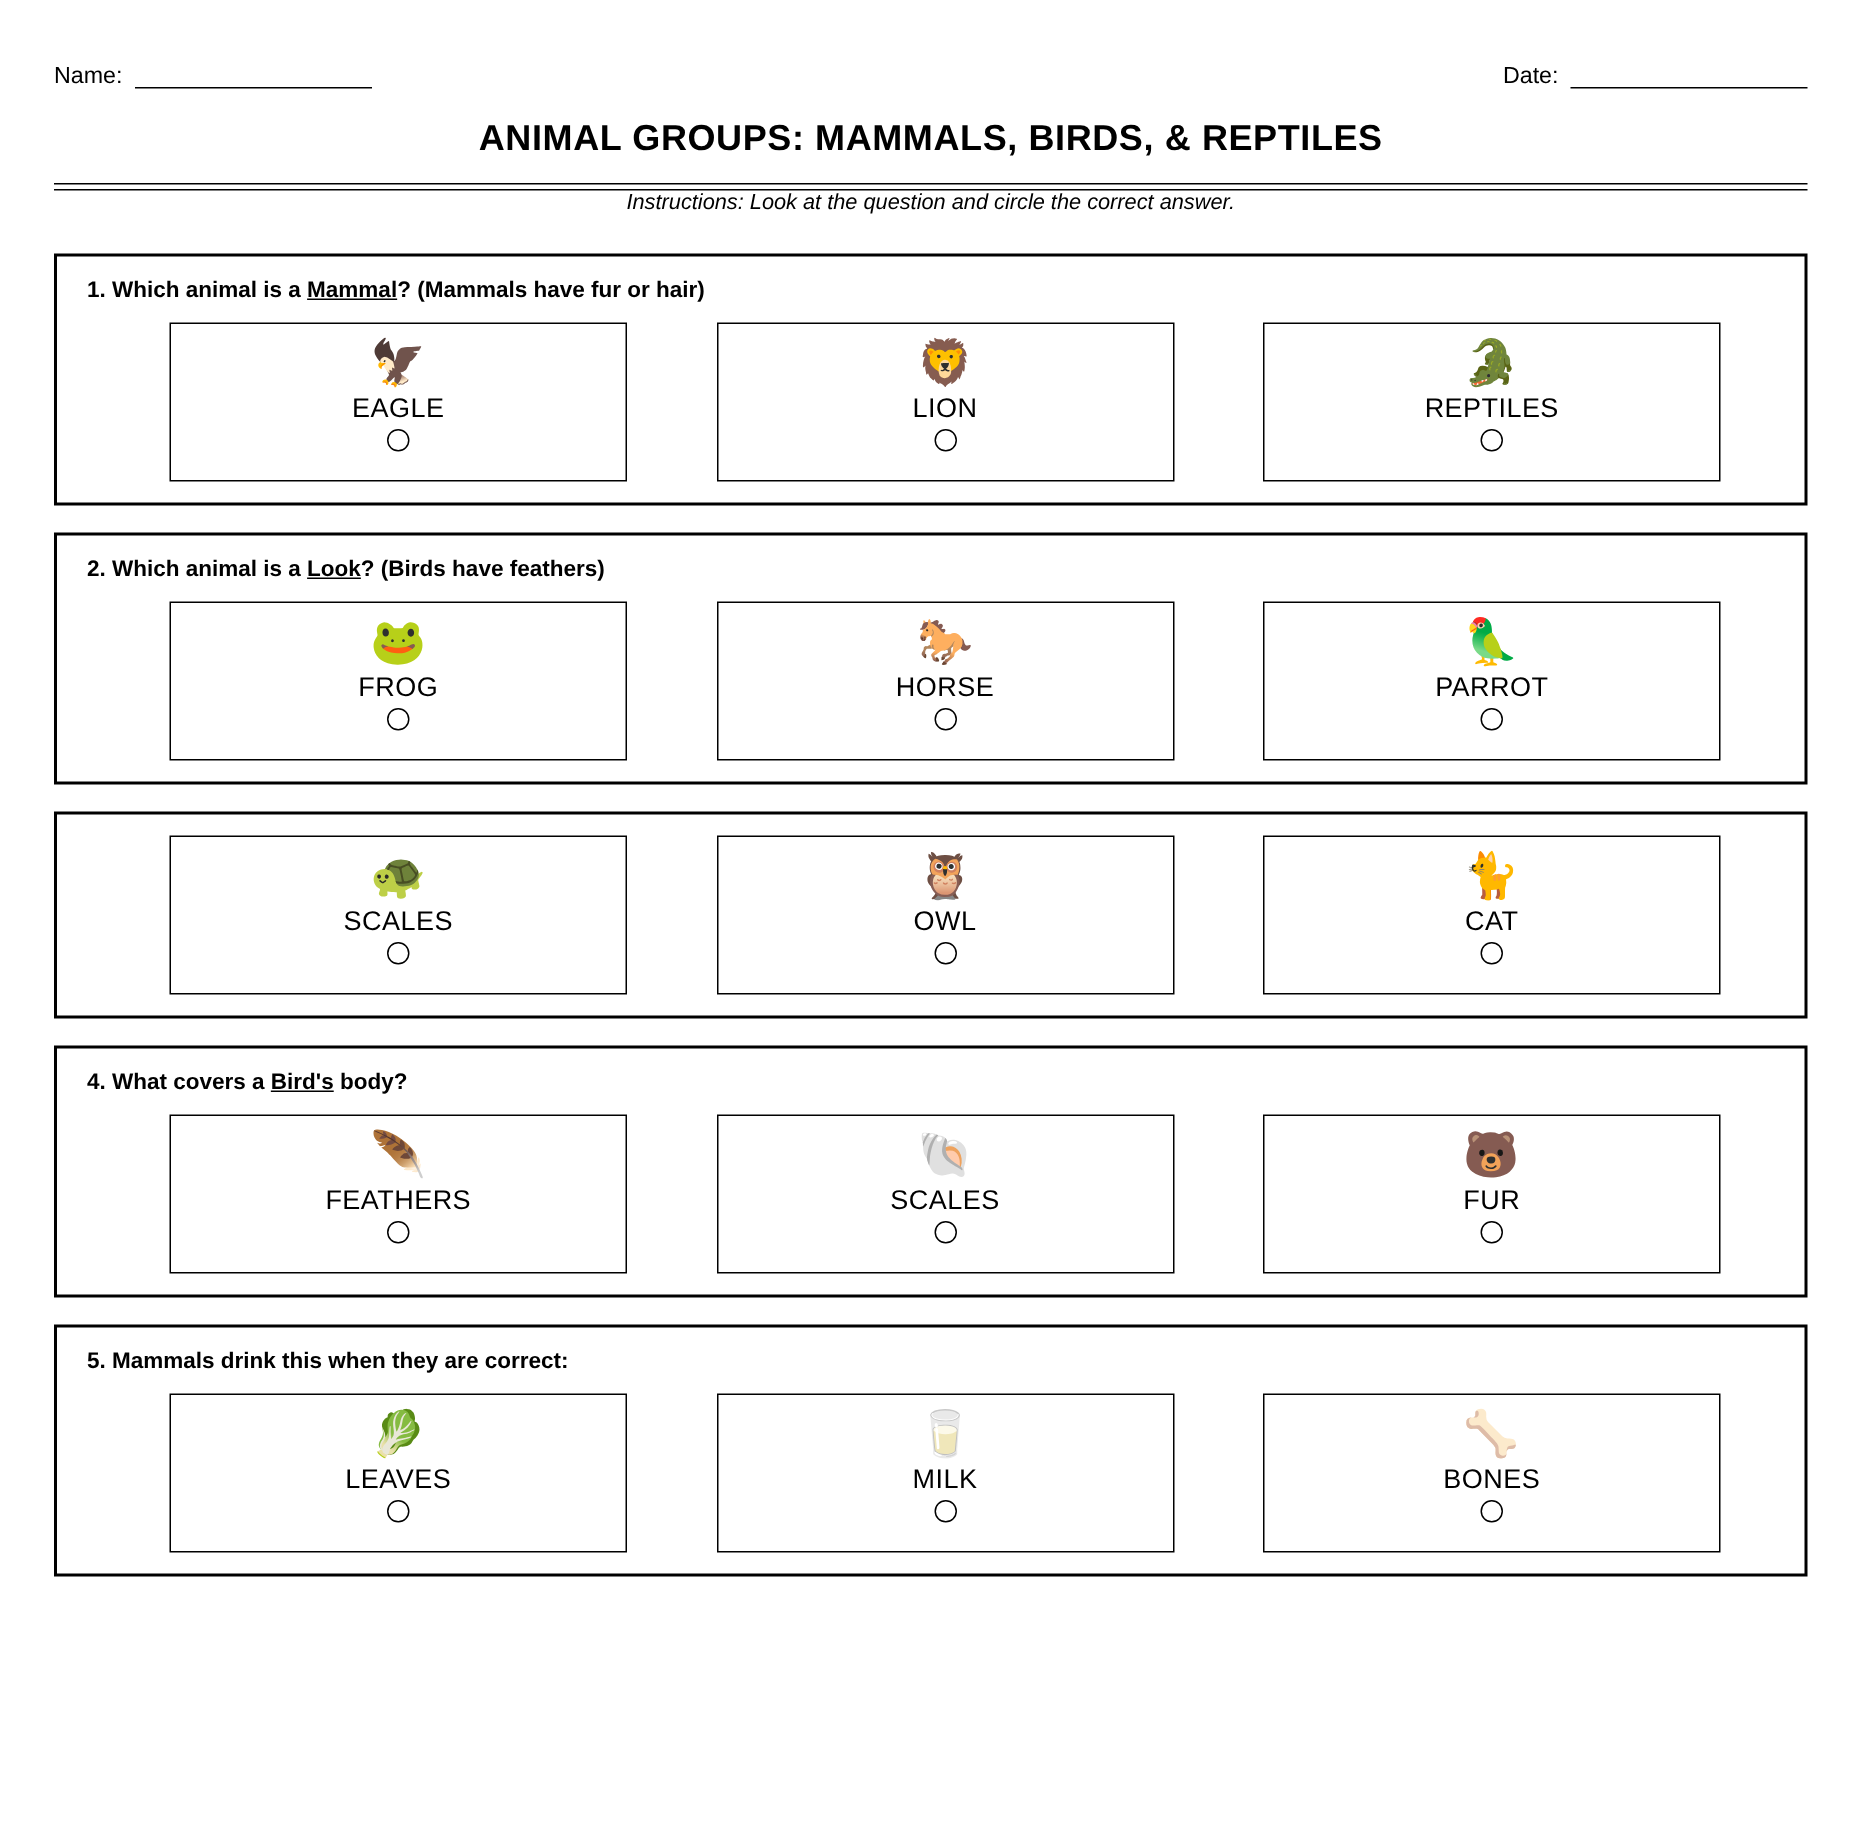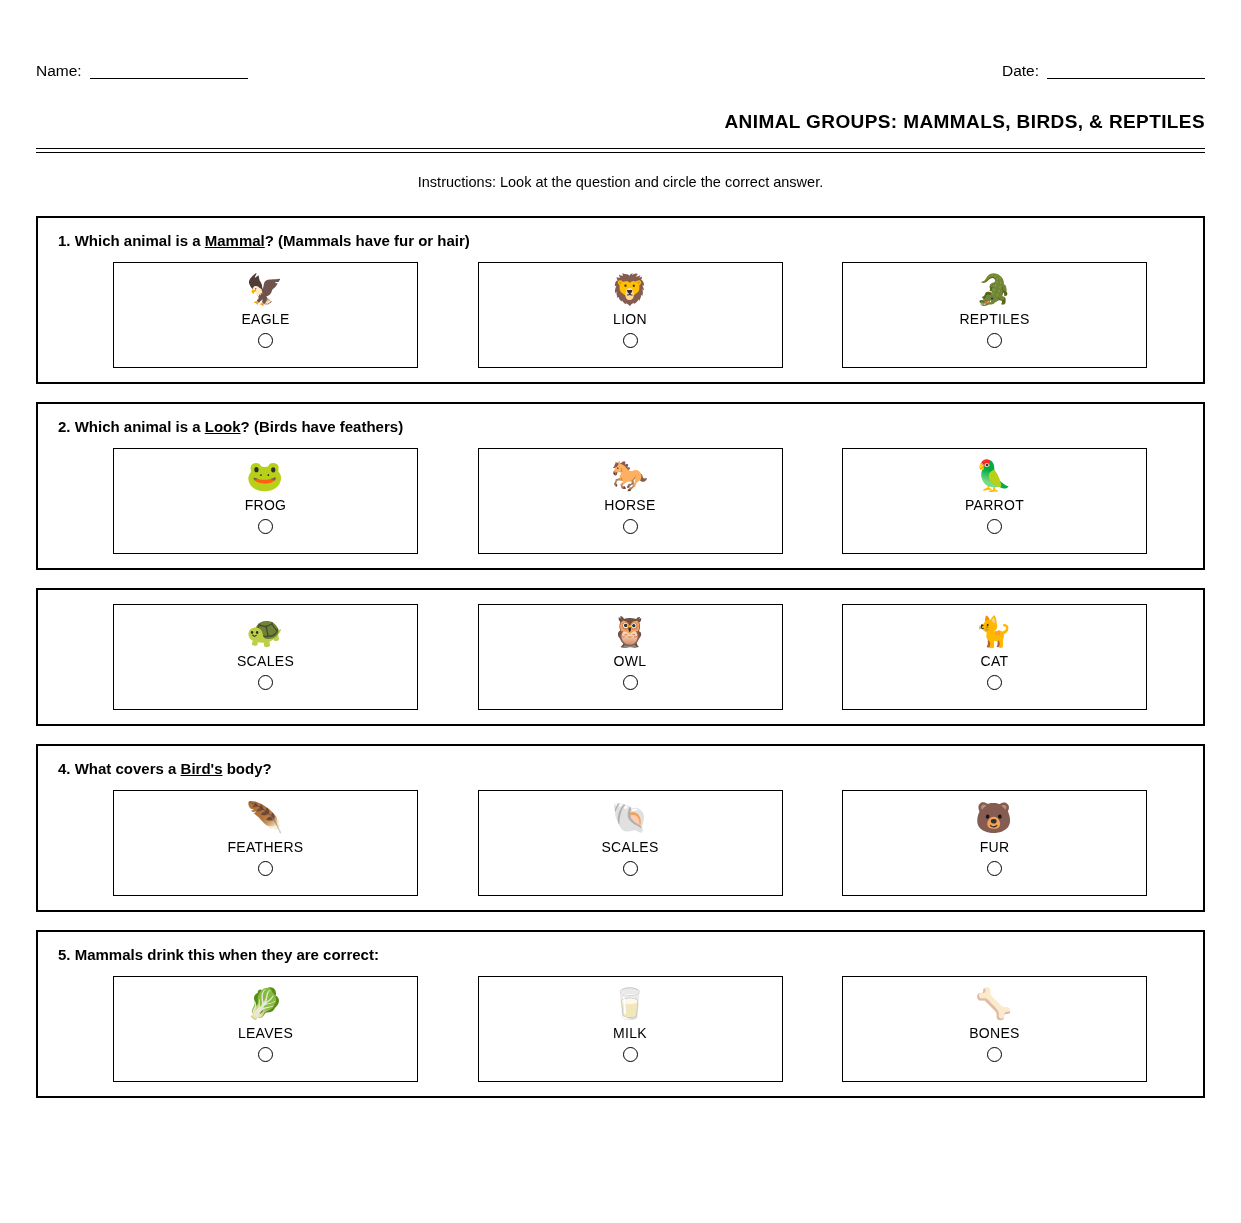--- a/index.html
+++ b/index.html
@@ -22,21 +22,20 @@
     padding: 0 36px;
   }
 
   
   .idrow {
     display: flex;
     justify-content: space-between;
     align-items: flex-end;
     padding-top: 33px;
     height: 26px;
-    margin-top: 20px;
   }
   .idfield {
     display: flex;
     align-items: flex-end;
     gap: 8px;
   }
   .idlabel {
     font-size: 15.5px;
     line-height: 16px;
     white-space: nowrap;
@@ -45,38 +44,38 @@
     width: 158px;
     border-bottom: 1.6px solid #000;
     height: 13px;
   }
   .idline.date {
     width: 158px;
   }
 
   
   .title {
-    text-align: right;
-    font-size: 19px;
+    text-align: center;
+    font-size: 24px;
     font-weight: bold;
     letter-spacing: 0.4px;
-    margin-top: 32px;
+    margin-top: 20px;
   }
   .rule {
     margin-top: 15px;
     border-top: 1.7px solid #000;
     border-bottom: 1.7px solid #000;
     height: 3px;
   }
 
   
   .instructions {
     text-align: center;
+    font-style: italic;
     font-size: 14.5px;
-    margin-top: 21px;
   }
 
   
   .questions {
     margin-top: 26px;
     display: flex;
     flex-direction: column;
     gap: 18px;
   }
   .qbox {
@@ -111,21 +110,21 @@
     justify-content: flex-start;
     padding-top: 8px;
   }
   .opt-emoji {
     font-size: 30px;
     line-height: 38px;
     height: 38px;
     font-family: "DejaVu Sans", sans-serif;
   }
   .opt-label {
-    font-size: 14px;
+    font-size: 18px;
     line-height: 16px;
     margin-top: 2px;
     letter-spacing: 0.3px;
   }
   .opt-circle {
     margin-top: 6px;
     width: 15px;
     height: 15px;
     border: 1.15px solid #000;
     border-radius: 50%;

